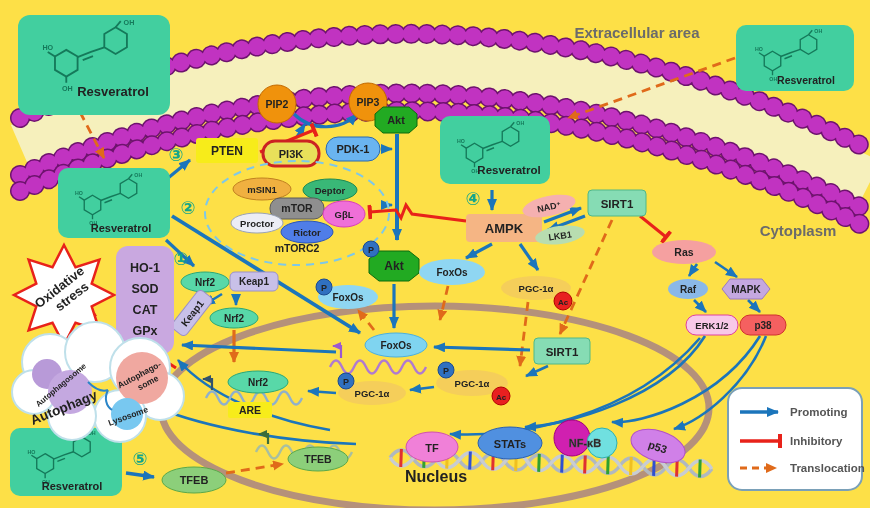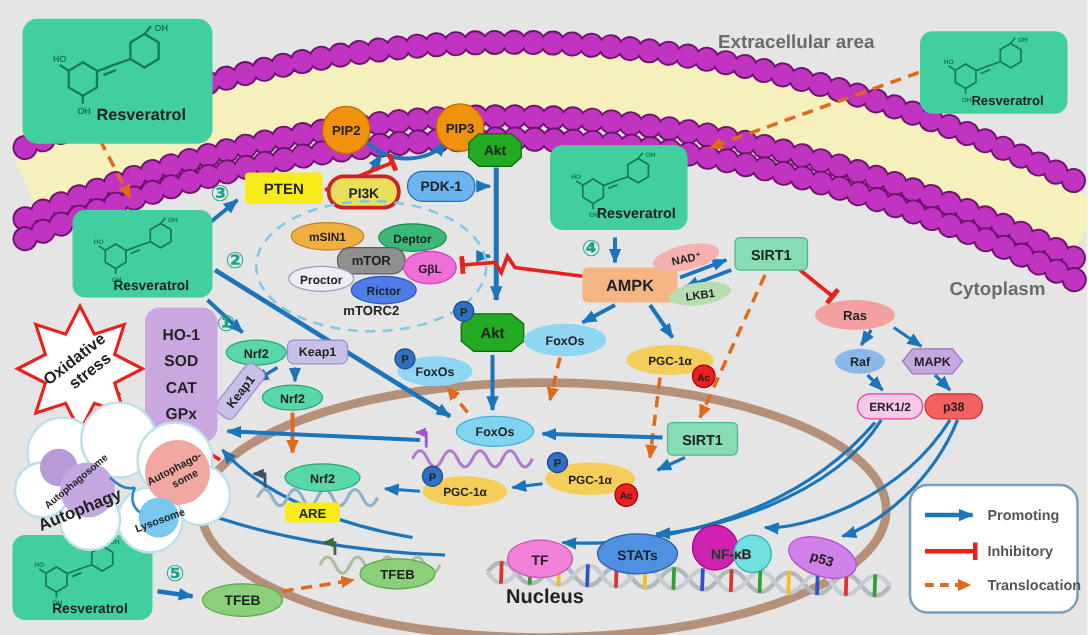--- a/index.html
+++ b/index.html
@@ -1,16 +1,16 @@
 <!DOCTYPE html>
 <html><head>
 <meta charset="utf-8">
 <style>
   html,body{margin:0;padding:0;background:#fff;}
-  .stage{width:870px;height:508px;position:relative;overflow:hidden;background:#e5e5e5;}
+  .stage{width:870px;height:508px;position:relative;overflow:hidden;background:#fde047;}
   text{font-family:"Liberation Sans","DejaVu Sans",sans-serif;}
   .t{font-weight:bold;fill:#222;text-anchor:middle;}
   .reg{fill:#6b6b6b;text-anchor:middle;font-weight:bold;}
   .pa{stroke:#1b75bb;stroke-width:3.2;fill:none;marker-end:url(#mB);}
   .pathin{stroke:#1b75bb;stroke-width:2.6;fill:none;marker-end:url(#mB);}
   .inh{stroke:#e8221a;stroke-width:3;fill:none;marker-end:url(#mT);}
   .tr{stroke:#e06a1a;stroke-width:2.8;fill:none;stroke-dasharray:9 6;marker-end:url(#mO);}
   .sq{fill:none;stroke-width:2.4;}
   .step{font-size:18px;font-weight:bold;fill:#14a58a;text-anchor:middle;}
 </style>

